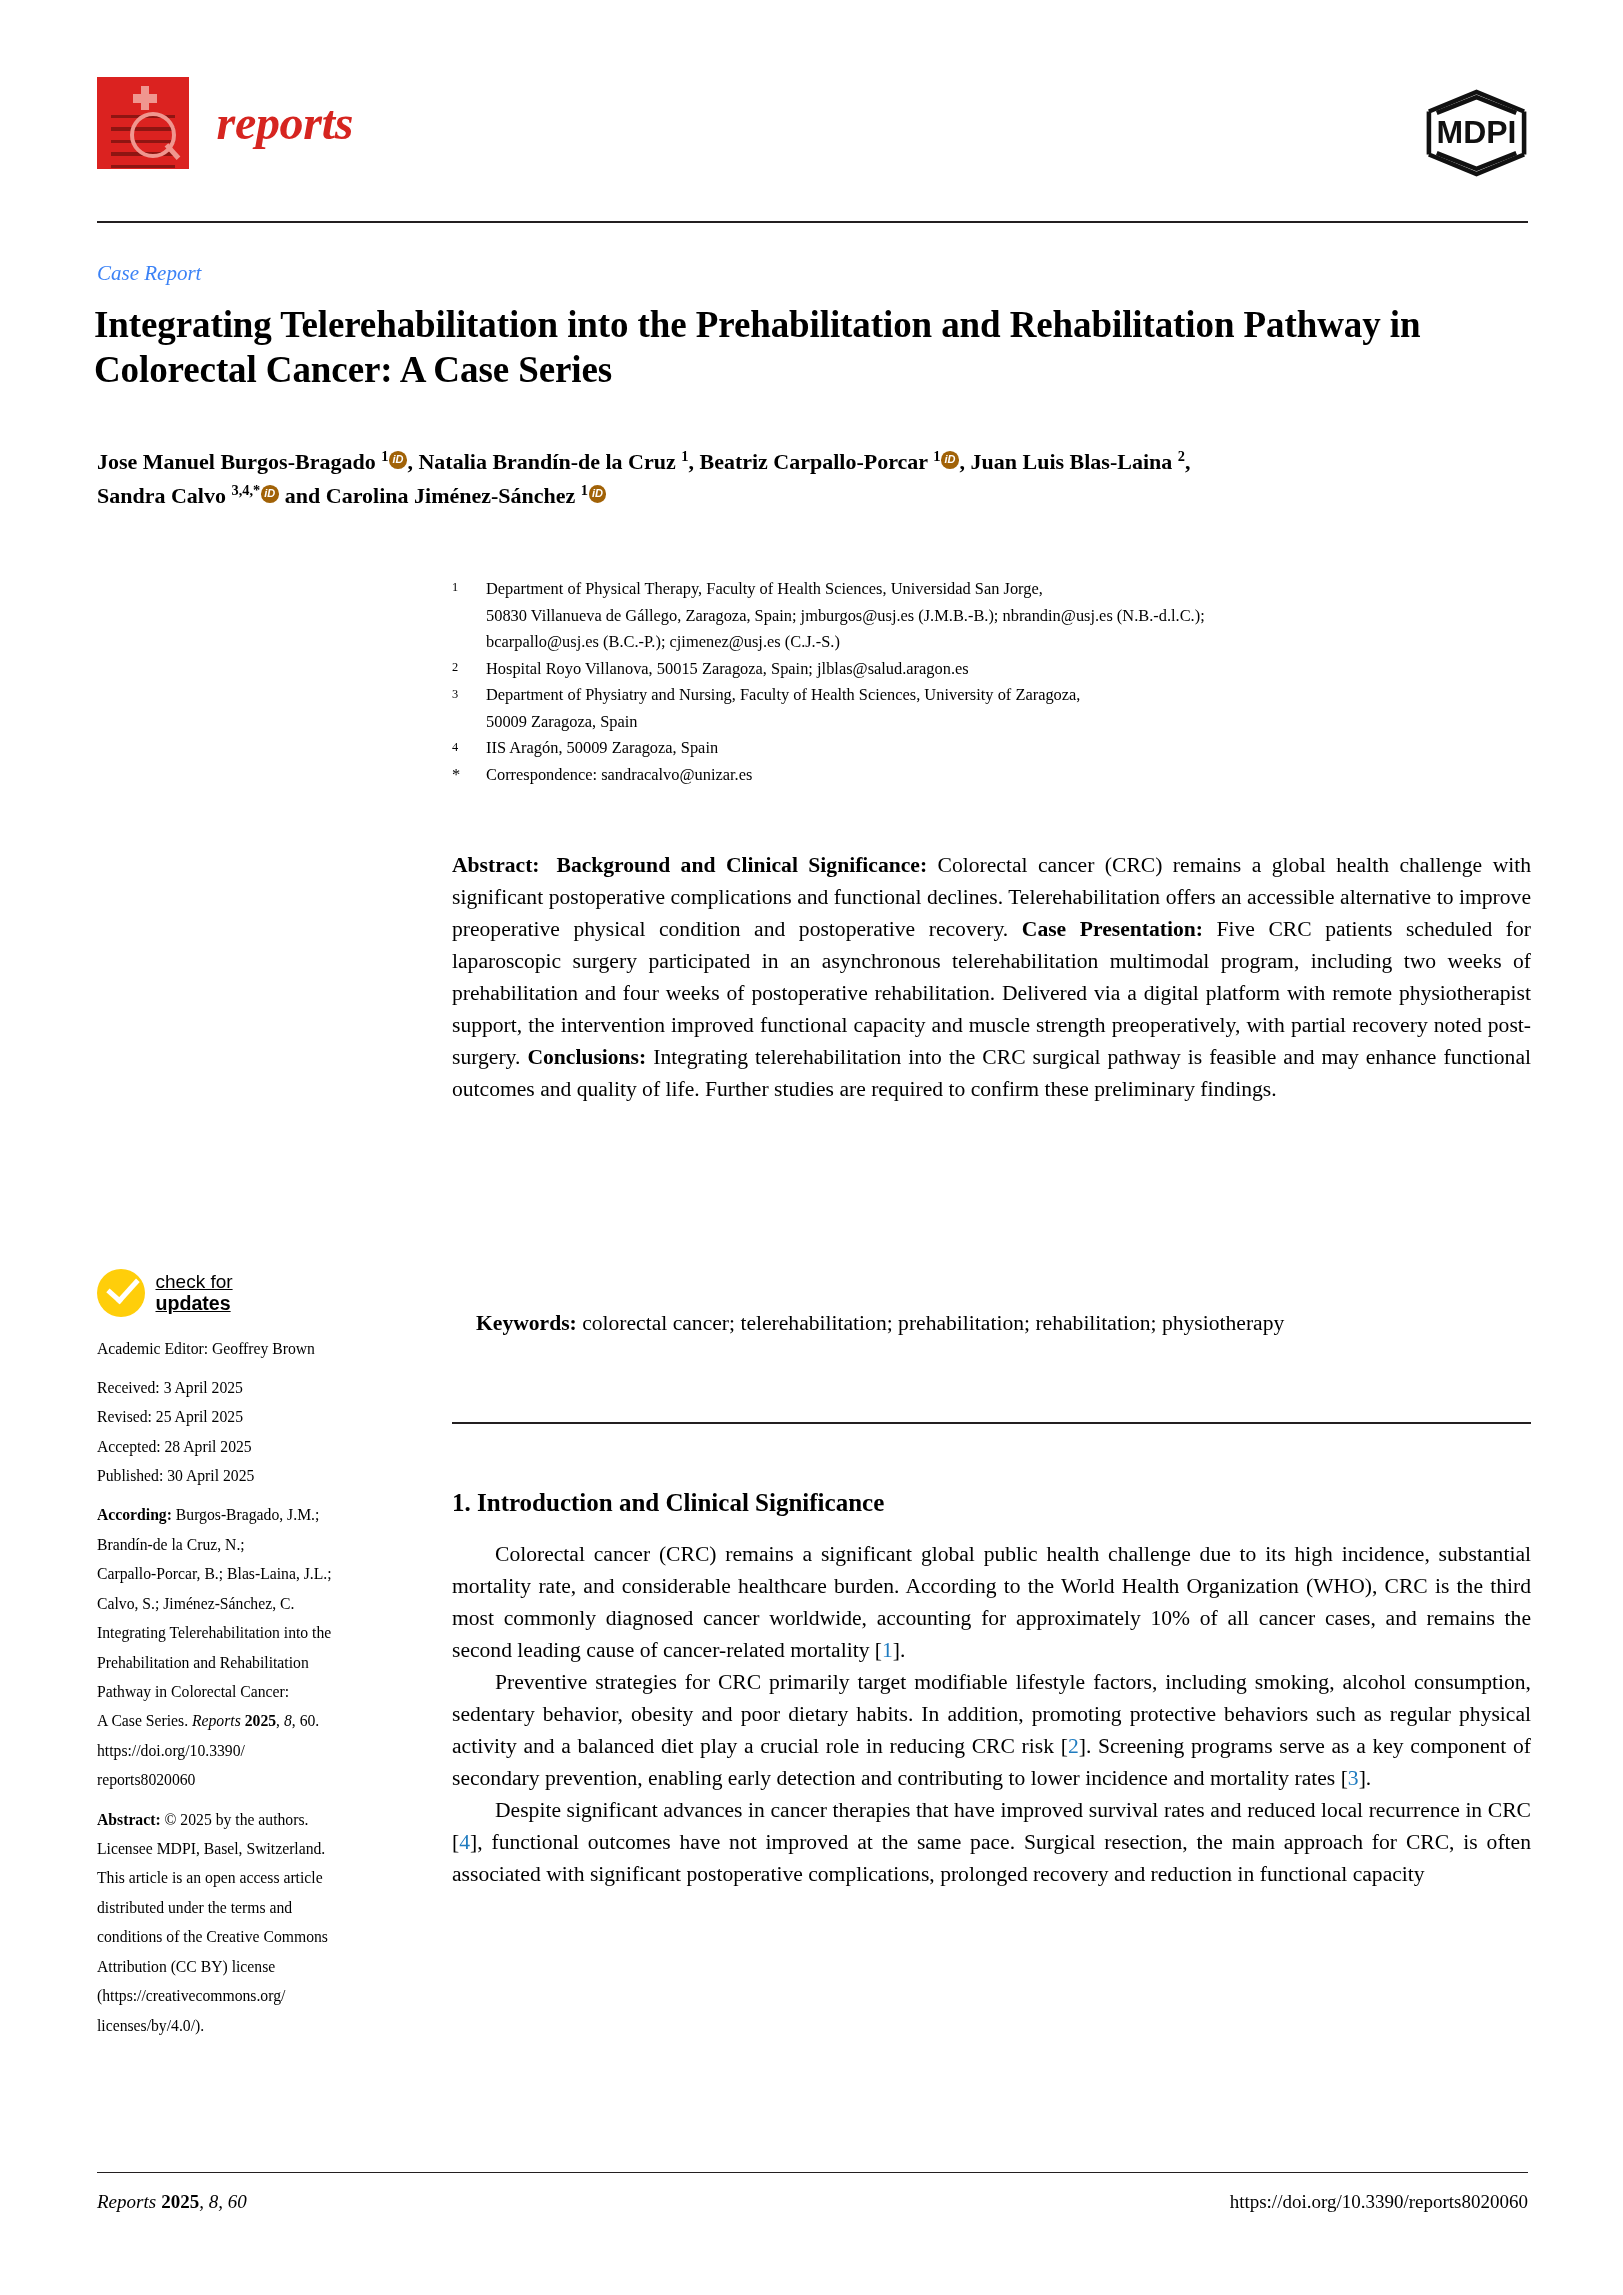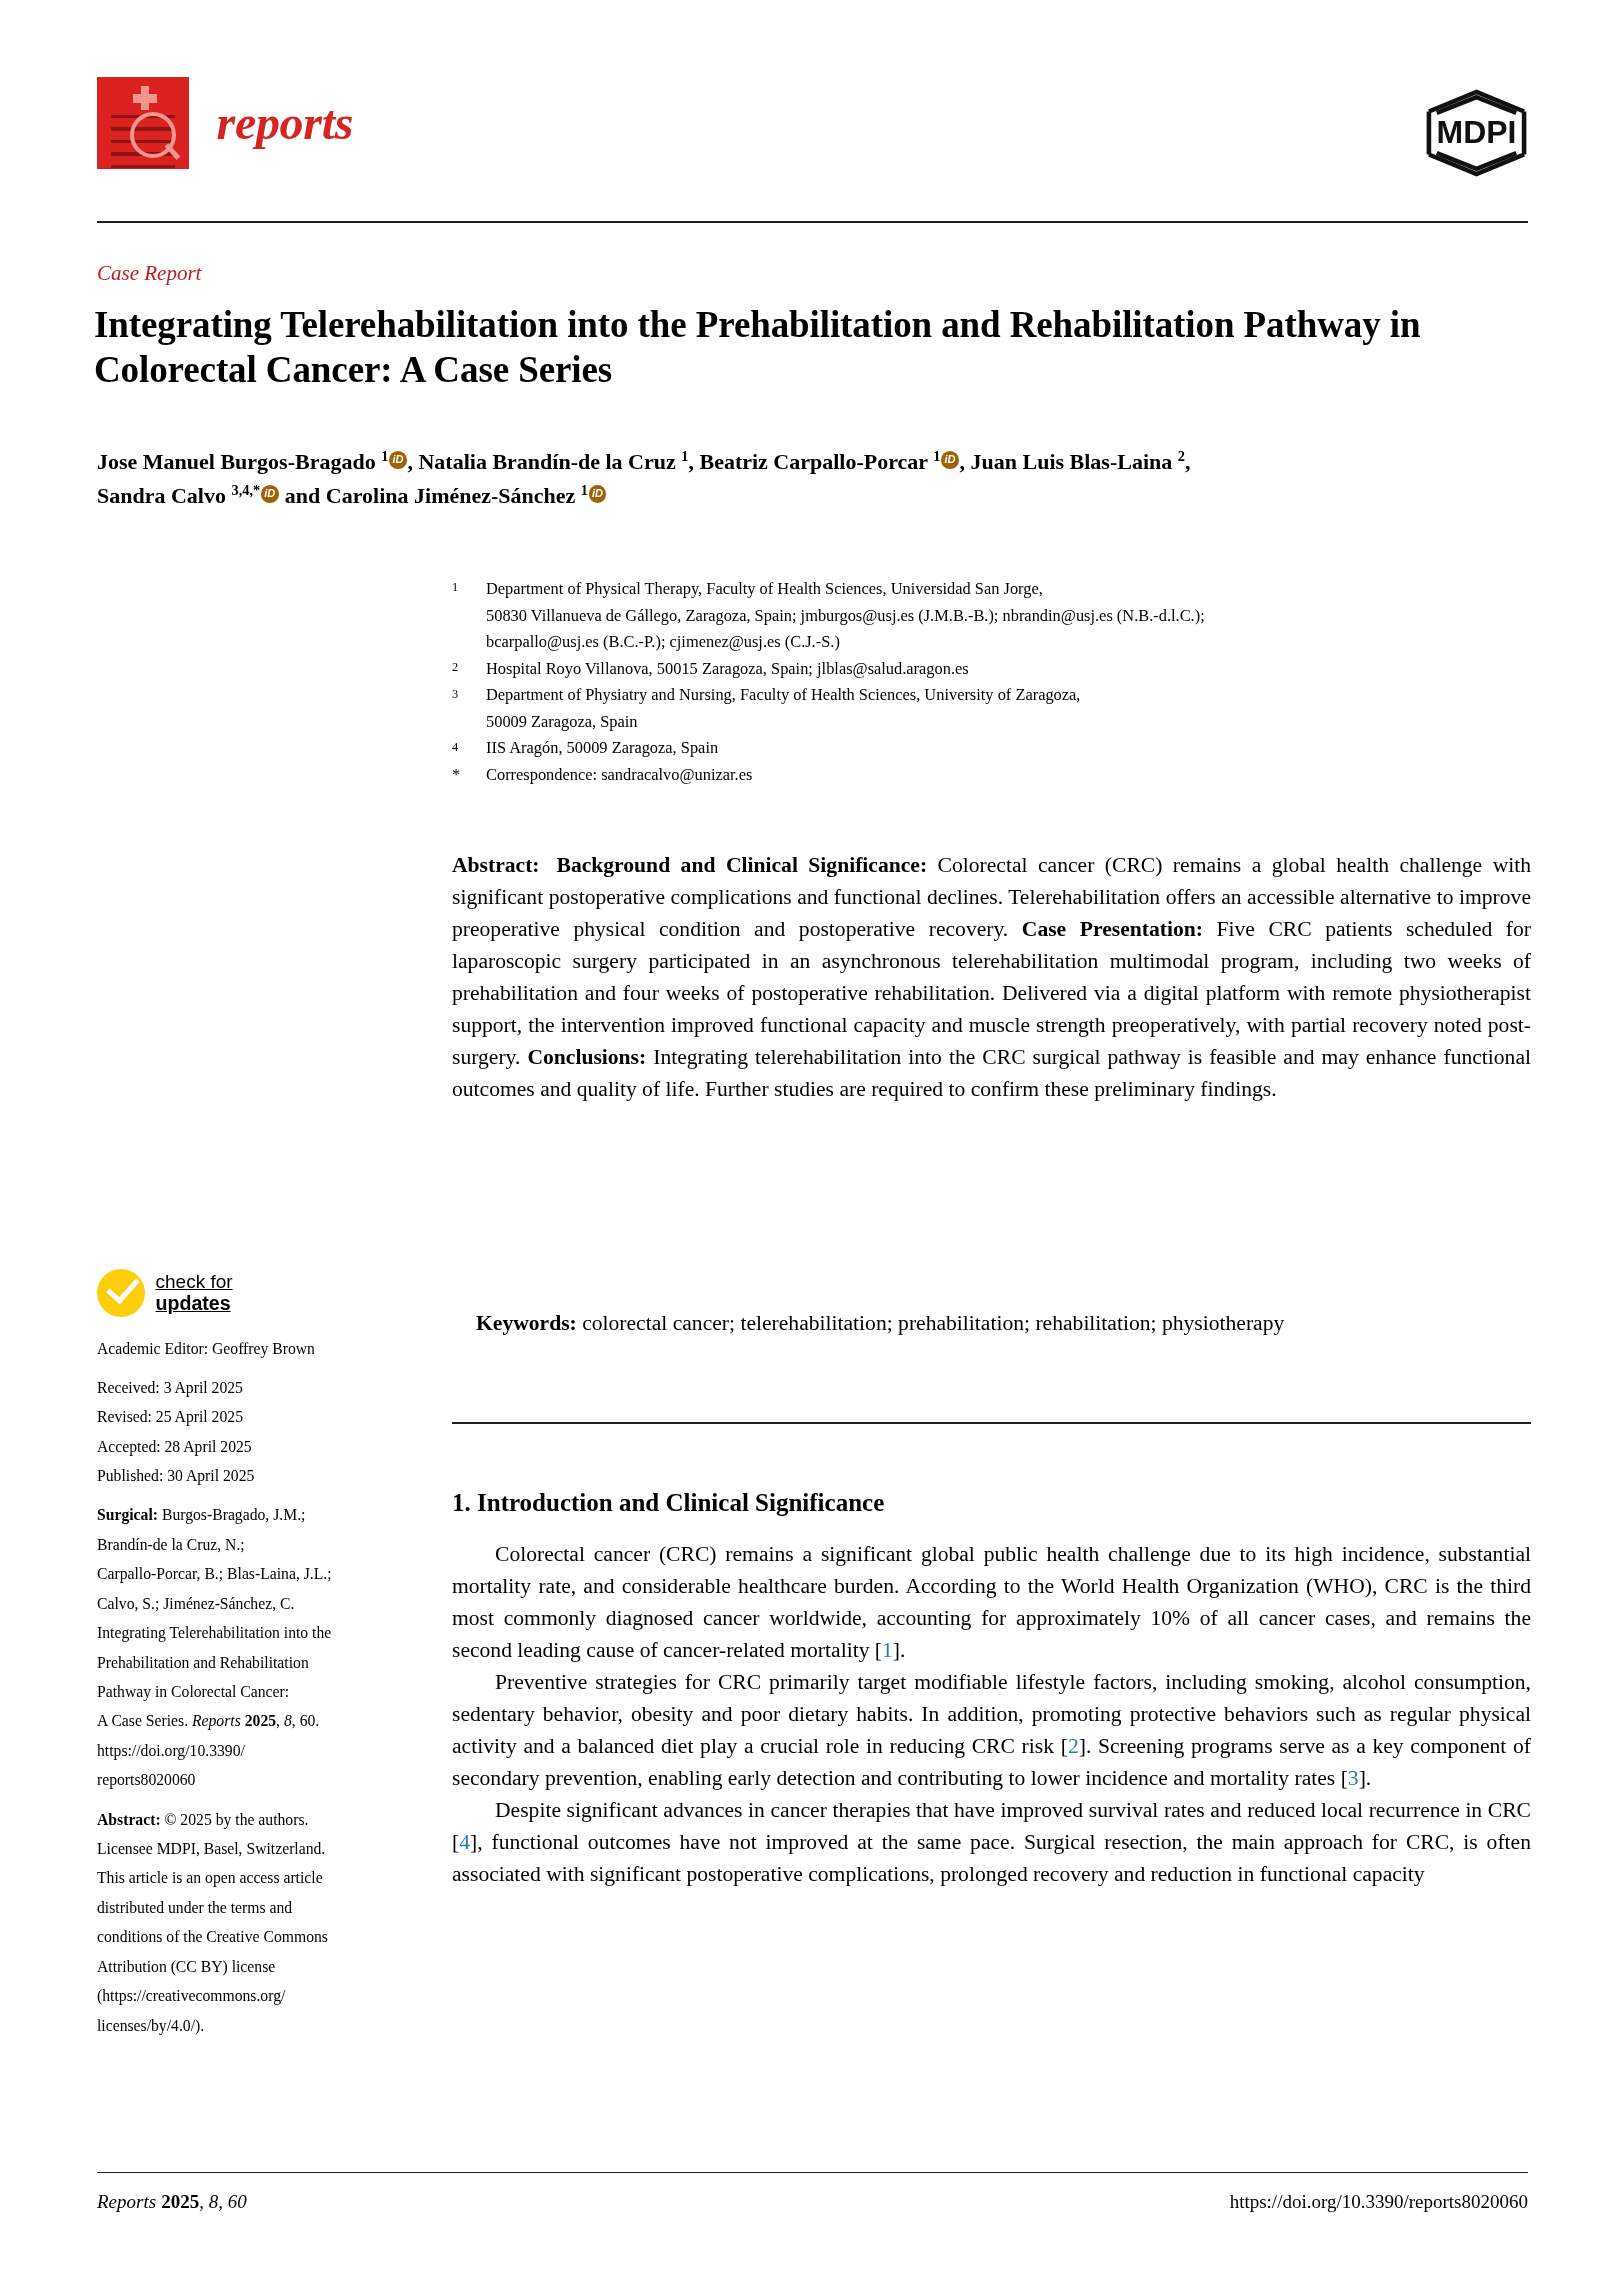--- a/index.html
+++ b/index.html
@@ -119,21 +119,21 @@
   }
 
   
   .article-type {
     position: absolute;
     left: 97px;
     top: 261px;
     font-style: italic;
     font-size: 21px;
     line-height: 1.2;
-    color: #b91c1c;
+    color: #3b82f6;
   }
   .article-title {
     position: absolute;
     left: 94px;
     top: 302px;
     width: 1407px;
     font-size: 37px;
     font-weight: 700;
     line-height: 1.22;
     letter-spacing: -0.1px;
@@ -439,21 +439,21 @@
 
     <div class="sb-block" id="dates-block">
         <div class="sb-line">Received: 3 April 2025</div>
         <div class="sb-line">Revised: 25 April 2025</div>
         <div class="sb-line">Accepted: 28 April 2025</div>
         <div class="sb-line">Published: 30 April 2025</div>
       </div>
 
     <div class="sb-block">
       <div id="citation-block-inner">
-          <div class="sb-line"><b>Surgical:</b>  Burgos-Bragado, J.M.;</div>
+          <div class="sb-line"><b>According:</b>  Burgos-Bragado, J.M.;</div>
           <div class="sb-line">Brandín-de la Cruz, N.;</div>
           <div class="sb-line">Carpallo-Porcar, B.; Blas-Laina, J.L.;</div>
           <div class="sb-line">Calvo, S.; Jiménez-Sánchez, C.</div>
           <div class="sb-line">Integrating Telerehabilitation into the</div>
           <div class="sb-line">Prehabilitation and Rehabilitation</div>
           <div class="sb-line">Pathway in Colorectal Cancer:</div>
           <div class="sb-line">A Case Series. <i>Reports</i> <b>2025</b>, <i>8</i>, 60.</div>
           <div class="sb-line">https://doi.org/10.3390/</div>
           <div class="sb-line">reports8020060</div>
         </div>

